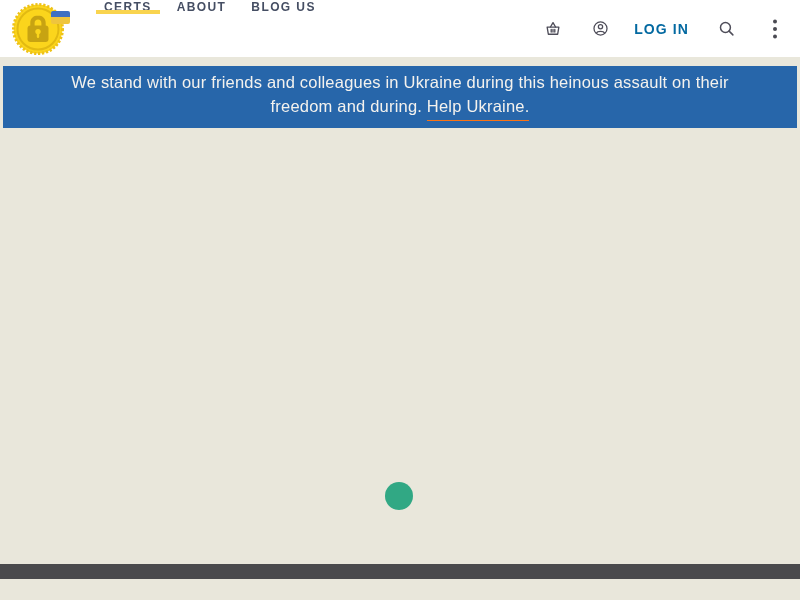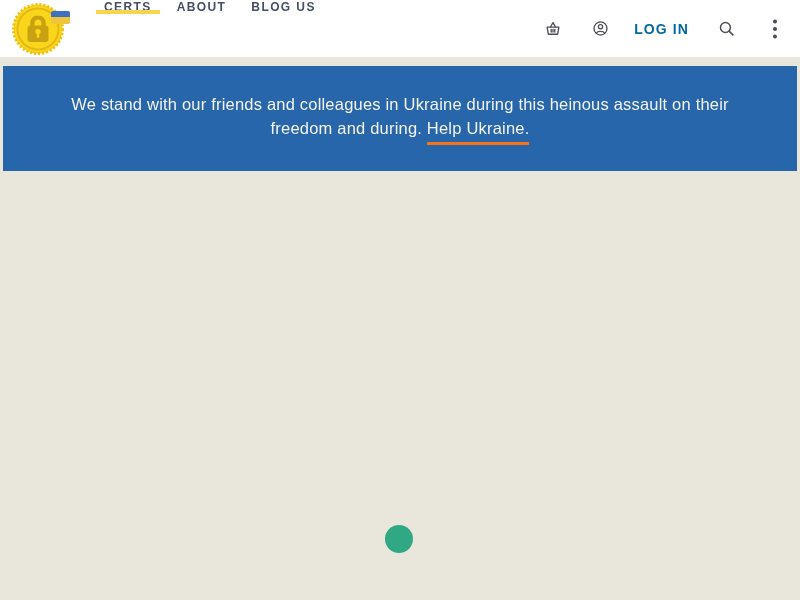--- a/index.html
+++ b/index.html
@@ -90,38 +90,38 @@
     font-weight: 600;
     letter-spacing: 1.1px;
     color: #0369a1;
     margin-right: 29px;
   }
   .search-btn { margin-right: 37px; }
 
   
   .banner {
     margin: 9px 3px 0 3px;
-    height: 105px;
+    height: 62px;
     background: #2766aa;
     color: #f4f2ee;
     display: flex;
     flex-direction: column;
     justify-content: center;
     align-items: center;
     text-align: center;
     font-size: 16.5px;
     font-weight: 500;
     letter-spacing: 0.2px;
     line-height: 24px;
     padding-bottom: 6px;
   }
   .banner a {
     color: inherit;
     text-decoration: none;
-    border-bottom: 3px solid #f97316;
+    border-bottom: 1px solid #f97316;
     padding-bottom: 5px;
     cursor: pointer;
   }
 
   
   .content {
     position: relative;
     height: 436px;
     background: #e9e7db;
   }

